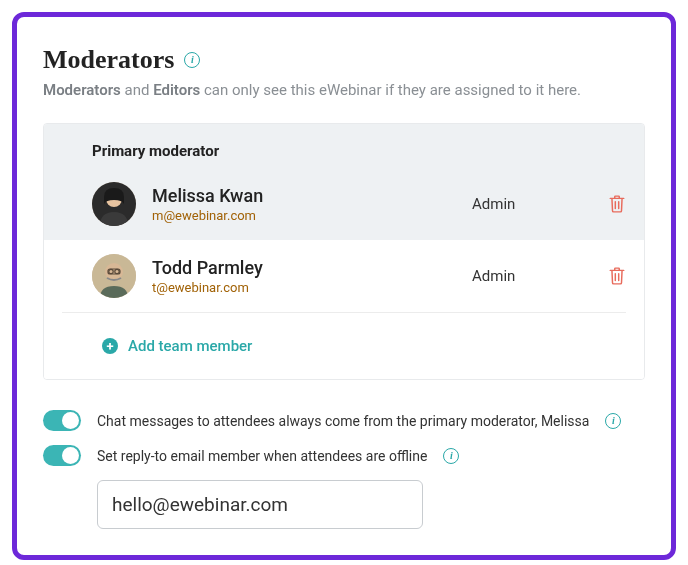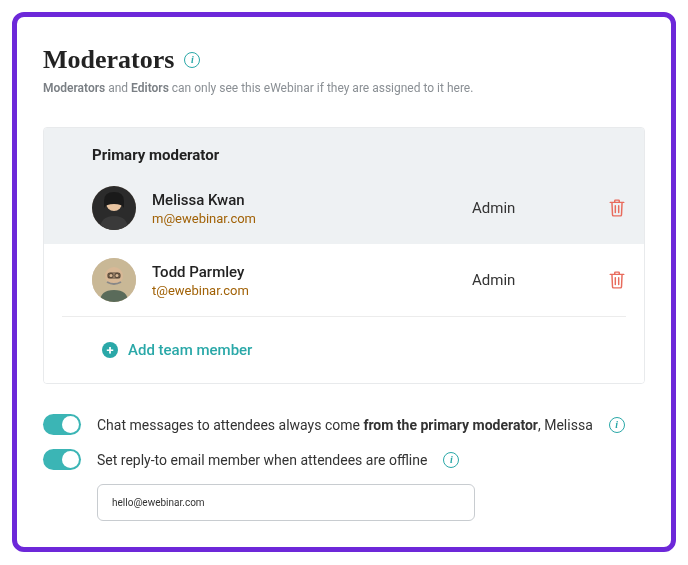--- a/index.html
+++ b/index.html
@@ -36,23 +36,23 @@
       align-items: center;
       justify-content: center;
       font-size: 10px;
       font-weight: 700;
       color: #2aa8a8;
       font-style: italic;
       font-family: Georgia, serif;
       line-height: 1;
     }
     .subtitle {
-      font-size: 12px;
+      font-size: 15px;
       color: #8a8f94;
-      margin-bottom: 32px;
+      margin-bottom: 24px;
     }
     .subtitle b { color: #7a7f84; font-weight: 600; }
     .mod-box {
       border: 1px solid #e8eaec;
       border-radius: 4px;
       overflow: hidden;
       margin-bottom: 30px;
     }
     .mod-header {
       background: #eef1f3;
@@ -72,21 +72,21 @@
     .avatar {
       width: 44px;
       height: 44px;
       border-radius: 50%;
       flex-shrink: 0;
       background: #d4c4b0;
       overflow: hidden;
     }
     .avatar svg { width: 100%; height: 100%; }
     .user-text { flex: 1; }
-    .user-name { font-size: 15px; font-weight: 500; color: #222; }
+    .user-name { font-size: 18px; font-weight: 500; color: #222; }
     .user-email { font-size: 13px; color: #a16207; margin-top: 2px; }
     .role { font-size: 15px; color: #333; width: 120px; }
     .delete-btn {
       width: 18px; height: 18px;
       display:flex; align-items:center; justify-content:center;
       cursor:pointer;
     }
     .delete-btn svg { width: 16px; height: 18px; }
     .divider {
       height: 1px;
@@ -133,28 +133,28 @@
     .toggle::after {
       content: '';
       position: absolute;
       width: 17px;
       height: 17px;
       border-radius: 50%;
       background: #fff;
       top: 2px;
       right: 2px;
     }
-    .toggle-label b { font-weight: 700; text-align: center; }
+    .toggle-label b { font-weight: 400; text-align: center; }
     .email-input-wrap { margin-left: 54px; margin-top: 10px; }
     .email-input {
       border: 1px solid #c8ccd0;
       border-radius: 6px;
       padding: 12px 14px;
-      font-size: 10px;
-      width: 378px;
+      font-size: 19px;
+      width: 326px;
       color: #333;
       font-family: inherit;
     }
   </style>
 </head>
 <body>
 
 <div class="card">
 
   <div class="header-row">

